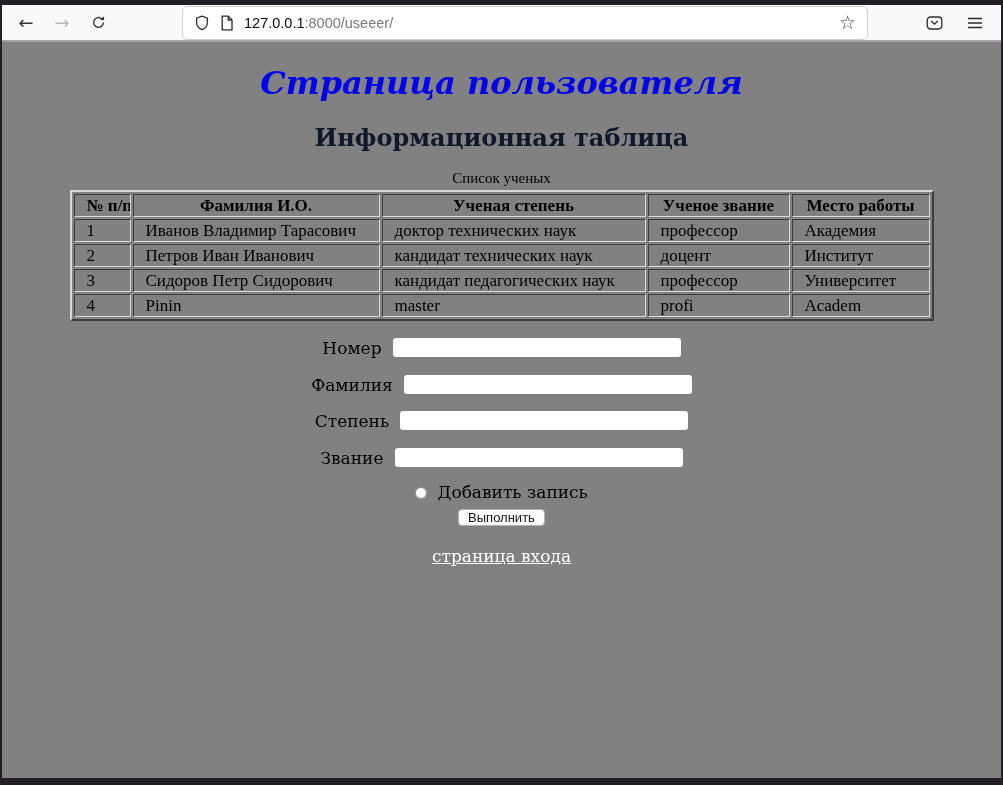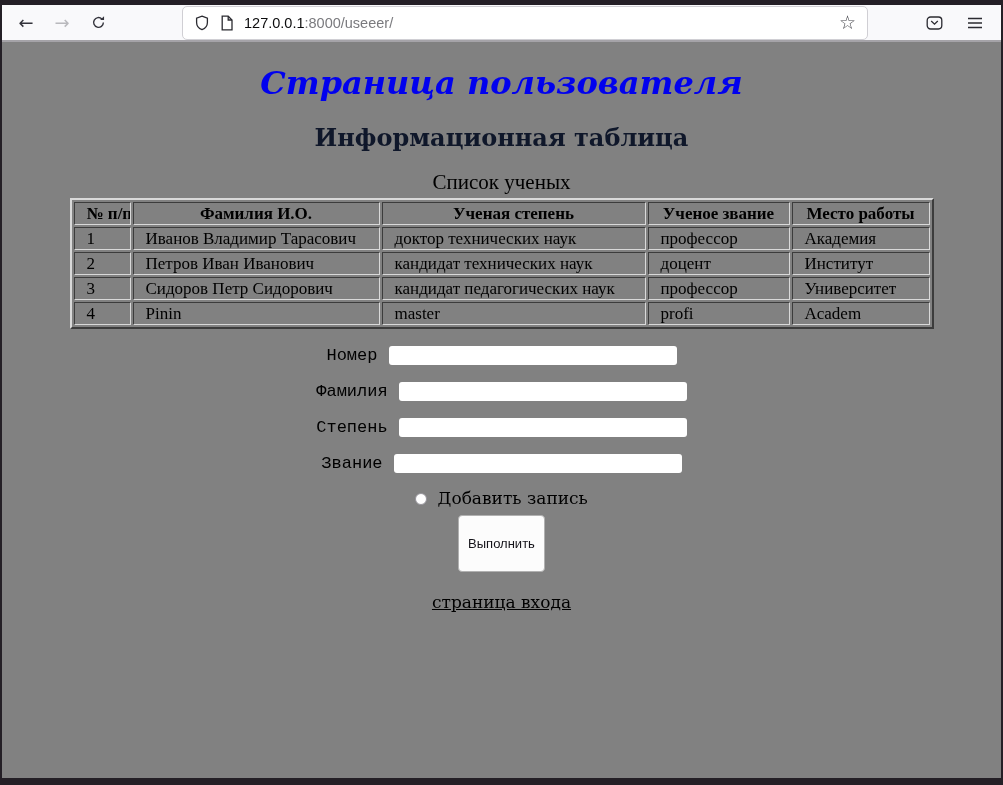--- a/index.html
+++ b/index.html
@@ -43,63 +43,63 @@
   .toolbar-right{margin-left:auto;display:flex;align-items:center;gap:24px;padding-right:12px;}
   .tbicon{display:flex;align-items:center;cursor:pointer;}
   
   .viewport{
     flex:1 1 auto;background:#818181;color:#000;
     overflow:hidden;text-align:center;
   }
   h1.ptitle{font-size:32px;font-weight:bold;color:#0101ee;margin:22px 0 0 0;font-style:italic;}
   h2.psub{font-size:24px;font-weight:bold;color:#0f172a;margin:21px 0 0 0;}
   .tcaption{
-    font-family:"Liberation Serif",serif;font-size:21px;
+    font-family:"Liberation Serif",serif;font-size:15px;
     margin:18px 0 3px 0;
   }
   table.sci{
     margin:0 auto;border-collapse:separate;border-spacing:2px;
     table-layout:fixed;width:864px;
     font-family:"Liberation Serif",serif;
     border-top:2px solid #d9d9d9;border-left:2px solid #d9d9d9;
     border-bottom:2px solid #3c3c3c;border-right:2px solid #3c3c3c;
   }
   table.sci th,table.sci td{
     border-top:1px solid #3c3c3c;border-left:1px solid #3c3c3c;
     border-bottom:1px solid #d9d9d9;border-right:1px solid #d9d9d9;
     font-size:17px;line-height:21px;padding:0 12px;
     overflow:hidden;white-space:nowrap;
   }
   table.sci th{font-weight:bold;text-align:center;}
   table.sci td{text-align:left;}
   
   form.recform{margin:0;padding:0;}
   .fline{margin:16px 0;}
-  .fline label{font-size:17px;vertical-align:middle;font-family:Liberation Mono, monospace;}
+  .fline label{font-size:17px;vertical-align:middle;}
   .fline input[type=text]{
     margin-left:6px;width:280px;height:19px;
     border:none;border-radius:3px;background:#ffffff;
     font-size:14px;padding:0 4px;vertical-align:middle;
     font-family:"Liberation Sans",sans-serif;
   }
   .radio-line{line-height:19px;margin:7px;font-size:17px;}
   .radio-line input[type=radio]{
     -webkit-appearance:none;appearance:none;
     width:12px;height:12px;border-radius:50%;
     background:#fff;border:1px solid #97959c;
     margin:0 5px 0 0;vertical-align:-1px;cursor:pointer;
   }
   .execbtn{
     display:block;margin:3px auto 0 auto;
     font-family:"Liberation Sans",sans-serif;font-size:13px;color:#15141a;
     background:#fcfcfc;border:1px solid #b1b1b1;border-radius:4px;
-    padding:20px 9px;cursor:pointer;line-height:15px;
+    padding:0 9px;cursor:pointer;line-height:15px;
   }
   .link-row{margin-top:20px;}
-  .link-row a{color:#000000;font-size:17px;text-decoration:underline;cursor:pointer;}
+  .link-row a{color:#ffffff;font-size:17px;text-decoration:underline;cursor:pointer;}
 </style>
 </head>
 <body>
 
 <div class="window">
 
   <div class="toolbar">
     <button class="navbtn">←</button>
     <button class="navbtn disabled">→</button>
     <button class="navbtn">

